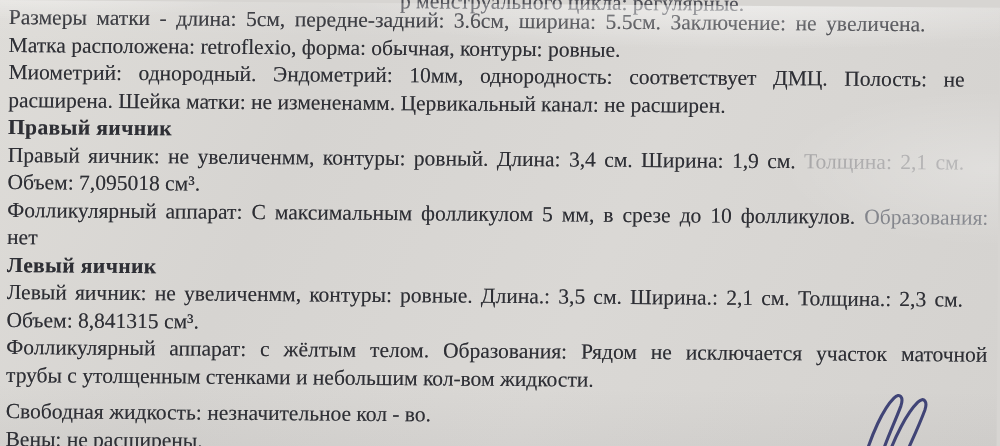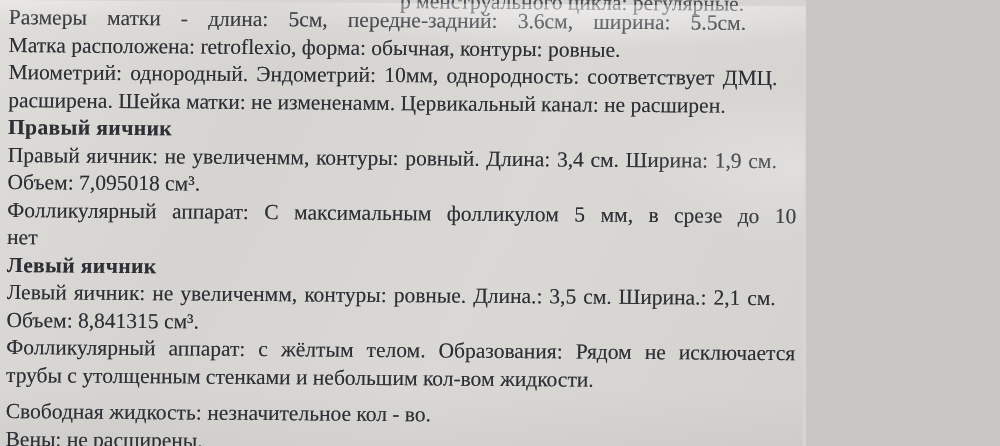--- a/index.html
+++ b/index.html
@@ -1,17 +1,17 @@
 <!DOCTYPE html>
 <html><head>
 <meta charset="utf-8">
 <style>
   html,body{margin:0;padding:0;background:#c9c7c4;}
   .photo{
-    position:relative;width:806px;height:446px;overflow:hidden;
+    position:relative;width:1000px;height:446px;overflow:hidden;
     background:#d7d5d2;
     font-family:"Liberation Serif","DejaVu Serif",serif;
   }
   .sheet{
     position:absolute;inset:0;
     background:linear-gradient(115deg,#dedcd8 0%,#d6d4d1 30%,#dad8d5 60%,#d4d2cf 100%);
     transform:rotate(0.45deg);
     transform-origin:0 0;
   }
   .content{

